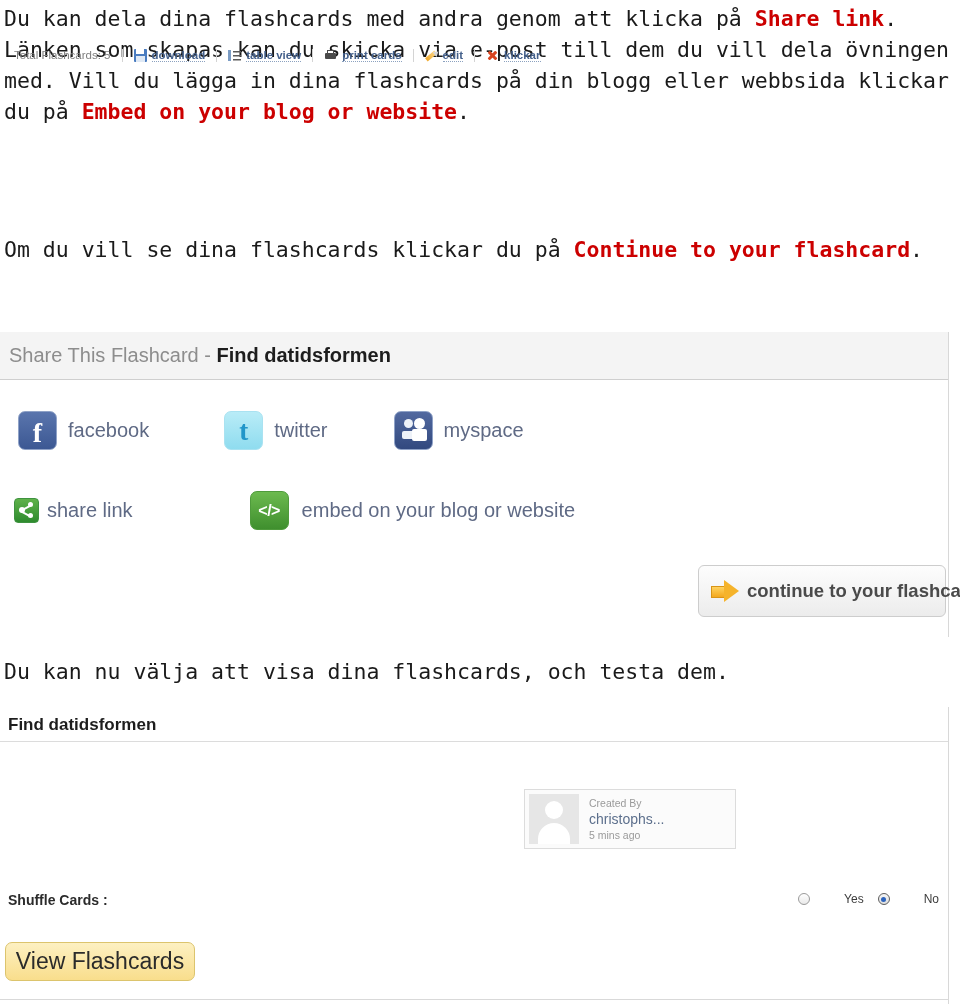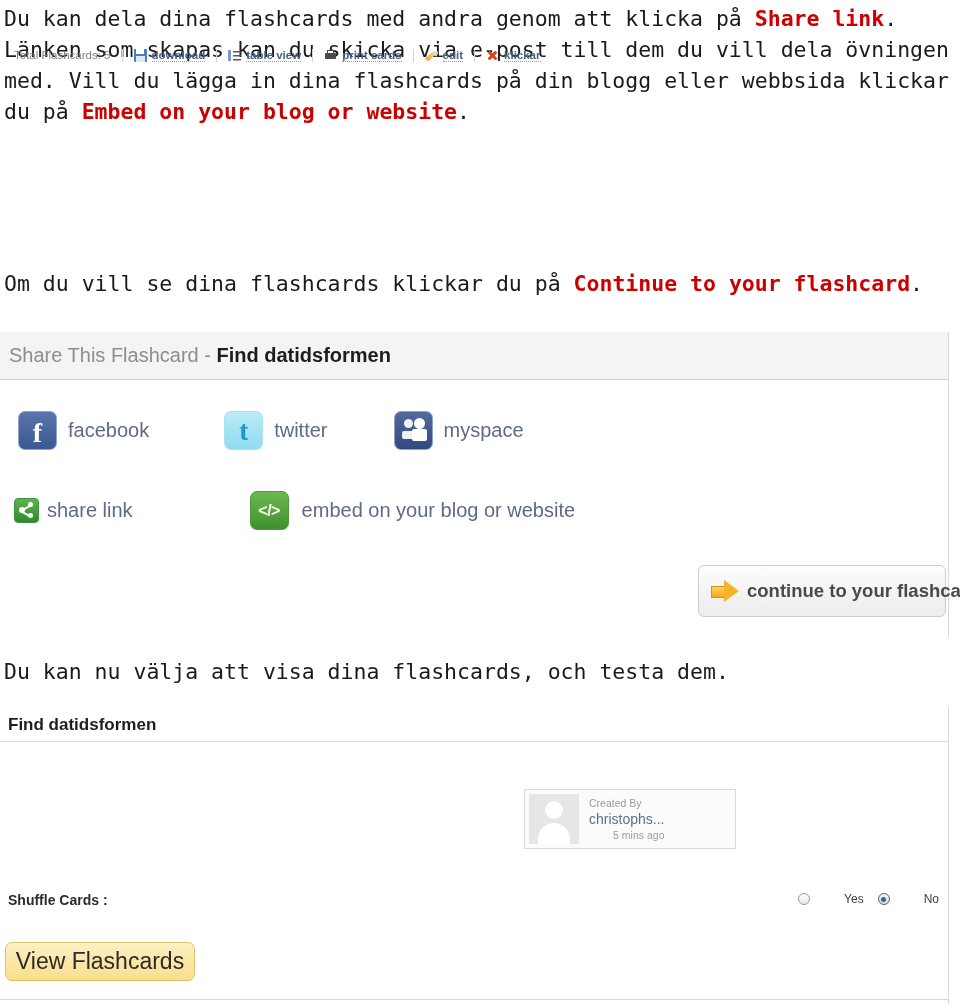--- a/index.html
+++ b/index.html
@@ -31,21 +31,20 @@
     position: absolute;
     left: 4px;
     top: 3px;
     width: 954px;
   }
   #para2 {
     position: absolute;
     left: 4px;
     top: 234px;
     width: 954px;
-    margin-top: 34px;
   }
   #para3 {
     position: absolute;
     left: 4px;
     top: 656px;
     width: 954px;
   }
 
   
   .panel {
@@ -409,21 +408,20 @@
     font-size: 10.5px; color: #9a9a9a; line-height: 14px;
     font-family: "Liberation Sans", sans-serif;
   }
   #created-card .cb-user {
     font-size: 14px; color: #5c6f8c; line-height: 18px;
     font-family: Liberation Sans, sans-serif;
   }
   #created-card .cb-time {
     font-size: 10.5px; color: #9a9a9a; line-height: 14px;
     font-family: "Liberation Sans", sans-serif;
-    text-align: right;
   }
 
   
   #shuffle-row {
     position: absolute;
     left: 0;
     top: 888px;
     width: 949px;
     height: 28px;
   }

